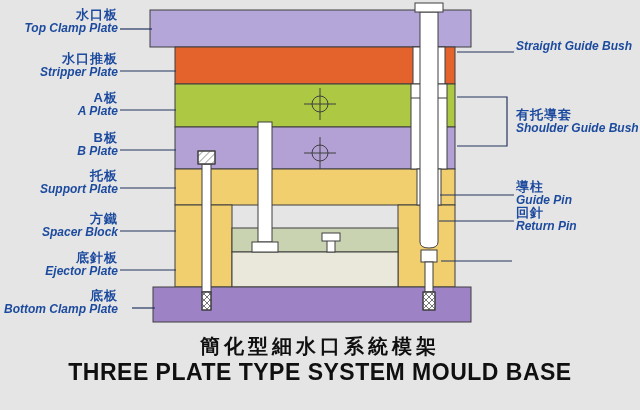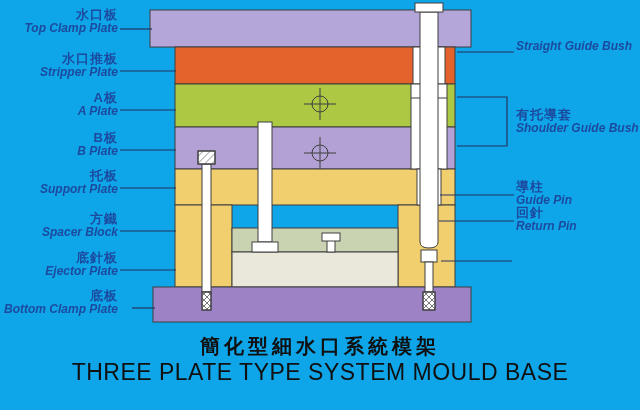--- a/index.html
+++ b/index.html
@@ -1,17 +1,17 @@
 <!DOCTYPE html>
 <html style="--top-clamp-plate: #b5a6d9; --stripper-plate: #e4622c; --a-plate: #adc843; --b-plate: #b3a1d5; --support-plate: #f2cf6e; --spacer-block: #f2cf6e; --ejector-retainer-plate: #c9d3b2; --ejector-plate: #e9e8db; --bottom-clamp-plate: #9d82c6; --outline: #3f3f3f; --leader-line: #25355f; --label-text: #1c4a9e; --title-text: #101010;"><head>
 <meta charset="utf-8">
 <style>
   html,body{margin:0;padding:0;background:#ffffff;}
   .stage{
-    position:relative;width:640px;height:410px;background:#0ea5e9;overflow:hidden;
+    position:relative;width:640px;height:410px;background:#e5e5e5;overflow:hidden;
     font-family:"Liberation Sans",sans-serif;
   }
   .stage svg{position:absolute;left:0;top:0;}
 
   
   .plates rect{stroke:var(--outline);stroke-width:1;}
   .p-top{fill:var(--top-clamp-plate);}
   .p-strip{fill:var(--stripper-plate);}
   .p-a{fill:var(--a-plate);}
   .p-b{fill:var(--b-plate);}
@@ -37,21 +37,21 @@
   .lbl{position:absolute;color:var(--label-text);}
   .lbl-left{left:2px;width:116px;text-align:right;}
   .lbl-right{left:516px;width:122px;text-align:left;}
   .lbl .zh{font-size:13px;font-weight:700;line-height:14px;letter-spacing:1px;white-space:nowrap;}
   .lbl .en{font-size:12px;font-weight:700;font-style:italic;line-height:13px;white-space:nowrap;}
 
   
   .title-zh{position:absolute;top:333px;left:0;width:640px;text-align:center;
     font-size:20px;font-weight:700;letter-spacing:4px;color:var(--title-text);}
   .title-en{position:absolute;top:359px;left:0;width:640px;text-align:center;
-    font-size:23px;font-weight:400;letter-spacing:0.5px;color:var(--title-text);}
+    font-size:23px;font-weight:700;letter-spacing:0.5px;color:var(--title-text);}
 </style>
 </head>
 <body>
 
 <div class="stage">
 
   <svg width="640" height="410" viewBox="0 0 640 410">
     <defs>
       <pattern id="hatch" width="5" height="5" patternUnits="userSpaceOnUse" patternTransform="rotate(45)">
         <line x1="0" y1="0" x2="0" y2="5" stroke="#555" stroke-width="1"></line>

